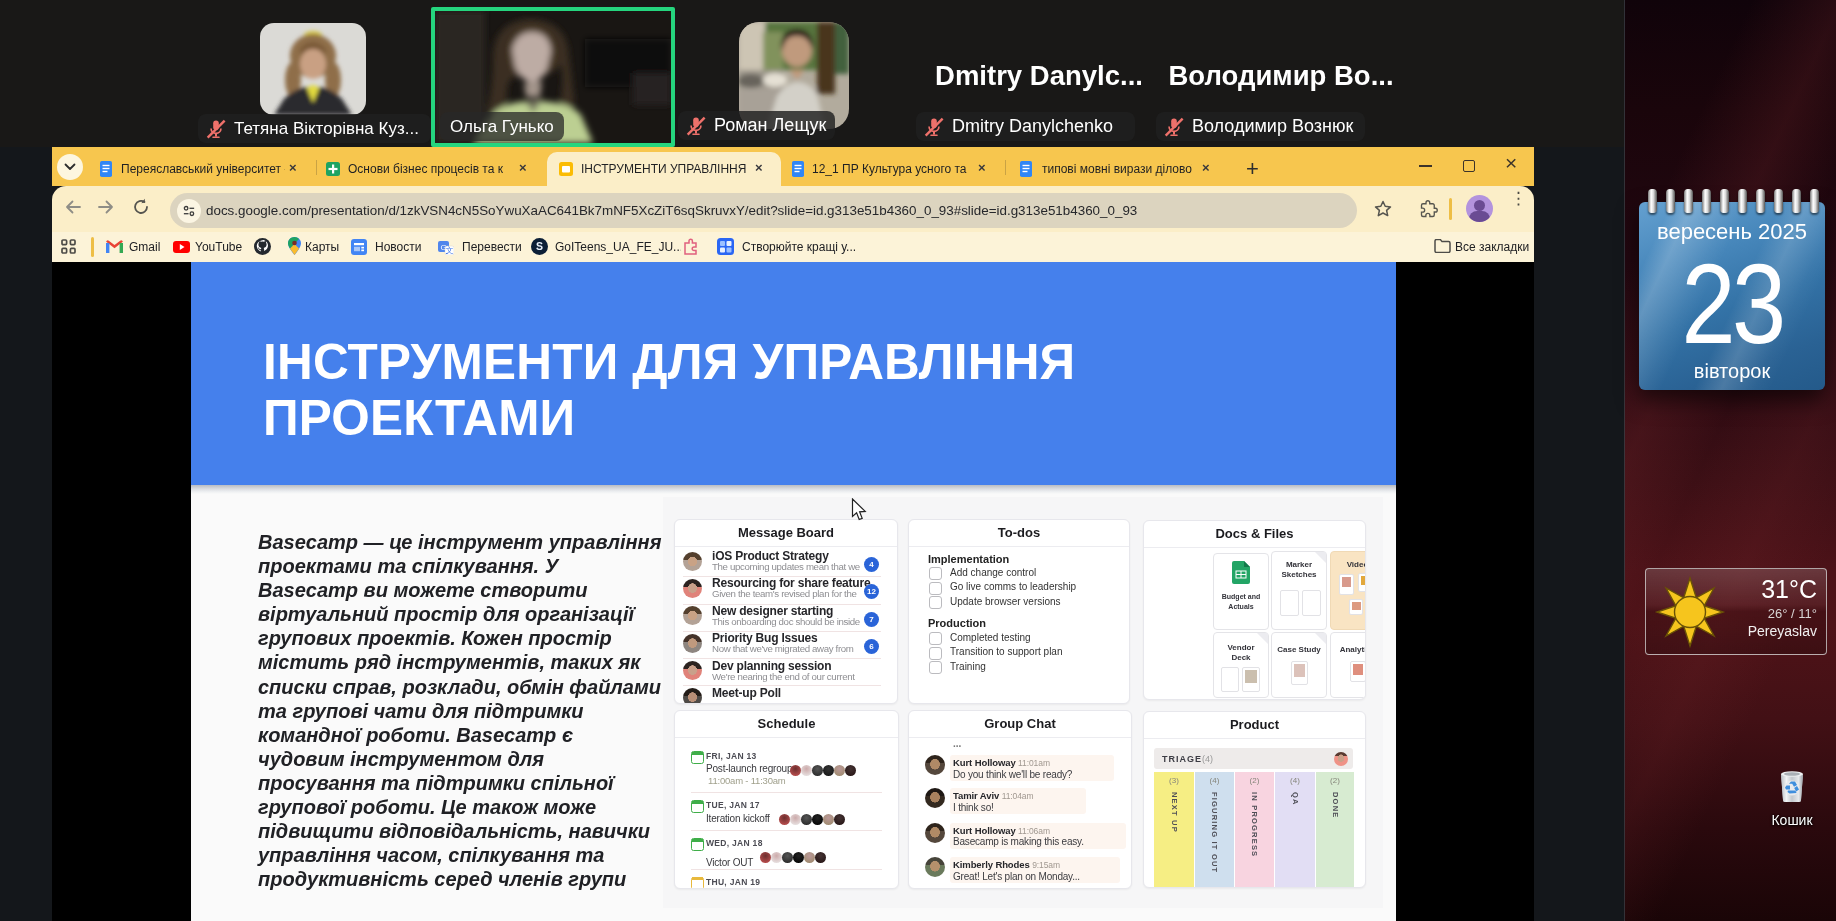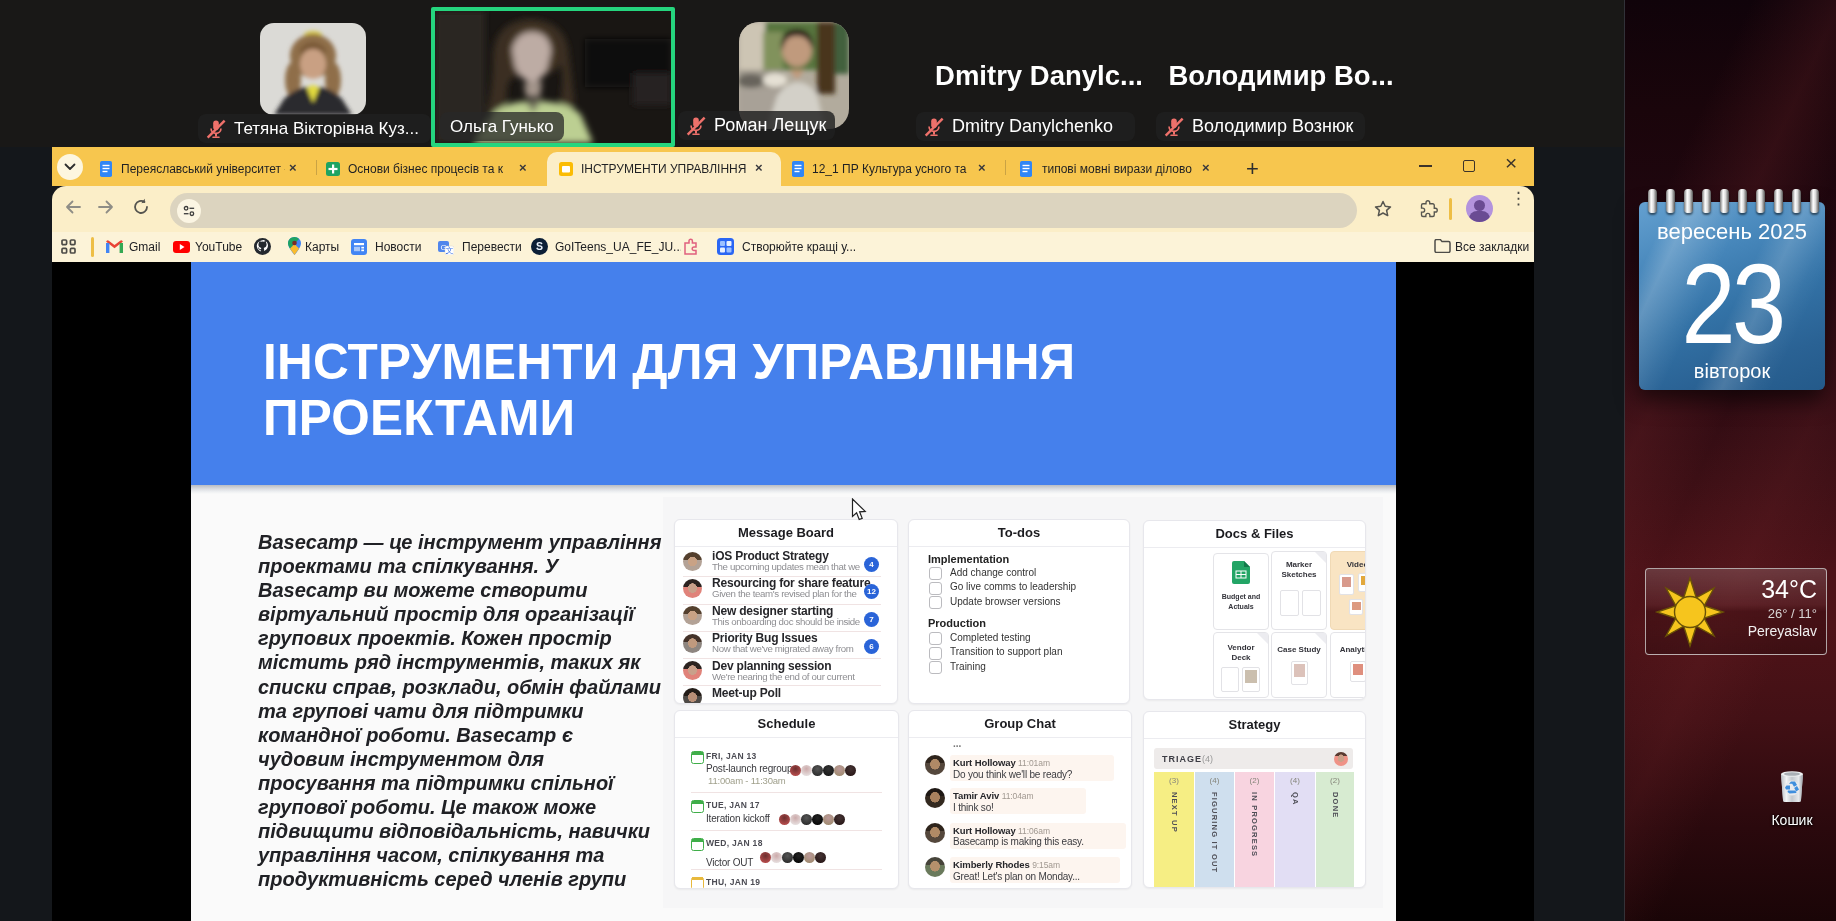--- a/index.html
+++ b/index.html
@@ -133,21 +133,21 @@
           <path d="M-33 0 L-12 7 L-12-7 Z"></path>
             <path d="M33 0 L12 7 L12-7 Z"></path>
           <path d="M-24-24 L-6-14 L-14-6 Z"></path>
             <path d="M24-24 L14-6 L6-14 Z"></path>
           <path d="M-24 24 L-14 6 L-6 14 Z"></path>
             <path d="M24 24 L6 14 L14 6 Z"></path>
           <circle cx="0" cy="0" r="15.5"></circle>
         </g>
       </g>
     </svg>
-    <div class="abs t1">34°C</div>
+    <div class="abs t1">31°C</div>
     <div class="abs t2">26° / 11°</div>
     <div class="abs t3">Pereyaslav</div>
   </div>
   <div class="abs" style="left:153px;top:766px;">
     <svg width="30" height="36" viewBox="0 0 30 36">
       <path d="M4 8 L26 8 L24 34 Q24 36 22 36 L8 36 Q6 36 6 34 Z" fill="#c9cdd2"></path>
       <path d="M4 8 L26 8 L24 34 Q24 36 22 36 L8 36 Q6 36 6 34 Z" fill="url(#bing)"></path>
       <ellipse cx="15" cy="8" rx="11" ry="2.8" fill="#eef0f2"></ellipse>
       <ellipse cx="15" cy="8" rx="8" ry="1.8" fill="#aab0b6"></ellipse>
       <g transform="translate(15,22)">
@@ -385,20 +385,21 @@
     <div class="circ">
     <svg style="position:absolute;left:5px;top:5px" width="14" height="14" viewBox="0 0 15 15">
         <g stroke="#3c3c3c" stroke-width="1.4" fill="none">
           <circle cx="4.4" cy="4.6" r="1.9"></circle>
           <line x1="8" y1="4.6" x2="13" y2="4.6"></line>
           <circle cx="10.6" cy="10.4" r="1.9"></circle>
           <line x1="2" y1="10.4" x2="7" y2="10.4"></line>
         </g>
       </svg>
   </div>
+  <div class="url">docs.google.com/presentation/d/1zkVSN4cN5SoYwuXaAC641Bk7mNF5XcZiT6sqSkruvxY/edit?slide=id.g313e51b4360_0_93#slide=id.g313e51b4360_0_93</div>
 </div>
 <div class="abs" id="bookbar">
   <svg class="abs" style="left:9px;top:7px" width="15" height="15" viewBox="0 0 15 15">
       <g fill="none" stroke="#4d4c48" stroke-width="1.7">
         <rect x="1" y="1" width="4.6" height="4.6" rx="1"></rect>
         <rect x="9.4" y="1" width="4.6" height="4.6" rx="1"></rect>
         <rect x="1" y="9.4" width="4.6" height="4.6" rx="1"></rect>
         <rect x="9.4" y="9.4" width="4.6" height="4.6" rx="1"></rect>
       </g>
     </svg>
@@ -620,21 +621,21 @@
       <div class="abs" style="left:41px;top:111.5px;width:176px;height:26px;background:#fdf5ef;border-radius:3px"></div>
       <div class="gcav" style="top:111.5px"></div>
       <div class="t gcn" style="left:44px;top:113.5px">Kurt Holloway <span class="gcg">11:06am</span></div>
       <div class="t gct" style="left:44px;top:125px">Basecamp is making this easy.</div>
       <div class="abs" style="left:41px;top:145.8px;width:170px;height:26px;background:#fdf5ef;border-radius:3px"></div>
       <div class="gcav" style="top:145.8px;background:radial-gradient(ellipse 40% 44% at 50% 46%,#b5906c 58%,rgba(0,0,0,0) 63%),linear-gradient(180deg,#46443a 0 40%,#6a7a5c 40%)"></div>
       <div class="t gcn" style="left:44px;top:148px">Kimberly Rhodes <span class="gcg">9:15am</span></div>
       <div class="t gct" style="left:44px;top:159.5px">Great! Let's plan on Monday...</div>
     </div>
     <div class="card" style="left:480px;top:214px;width:221px;height:175px;">
-      <div class="chdr">Strategy</div>
+      <div class="chdr">Product</div>
       <div class="abs" style="left:10px;top:36px;width:199px;height:21px;background:#eeebea;border-radius:3px;">
         <div class="t" style="left:8px;top:6px;font-weight:bold;font-size:9px;letter-spacing:1px;color:#3c3c44">TRIAGE<span style="font-weight:normal;color:#999;letter-spacing:0">(4)</span></div>
         <div class="abs" style="left:180px;top:3.5px;width:14px;height:14px;border-radius:50%;background:radial-gradient(ellipse 40% 44% at 50% 44%,#c9a089 58%,rgba(0,0,0,0) 62%),linear-gradient(180deg,#5a3a30 0 30%,#ef9286 30%);"></div>
       </div>
       <div class="pgcol" style="left:10px;width:40px;background:#f6ee84">
           <div class="pgn">(3)</div>
           <div class="pgv">NEXT UP</div>
         </div>
       <div class="pgcol" style="left:51px;width:39px;background:#cfdfee">
           <div class="pgn">(4)</div>

